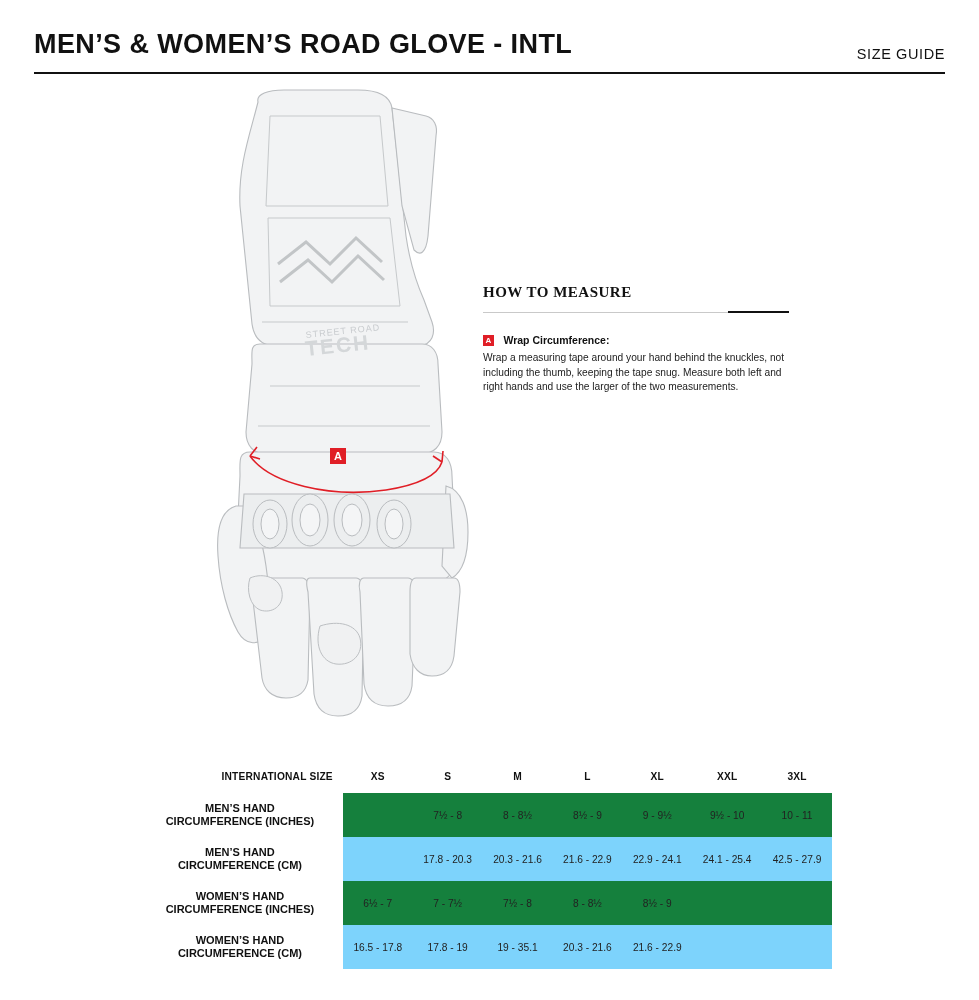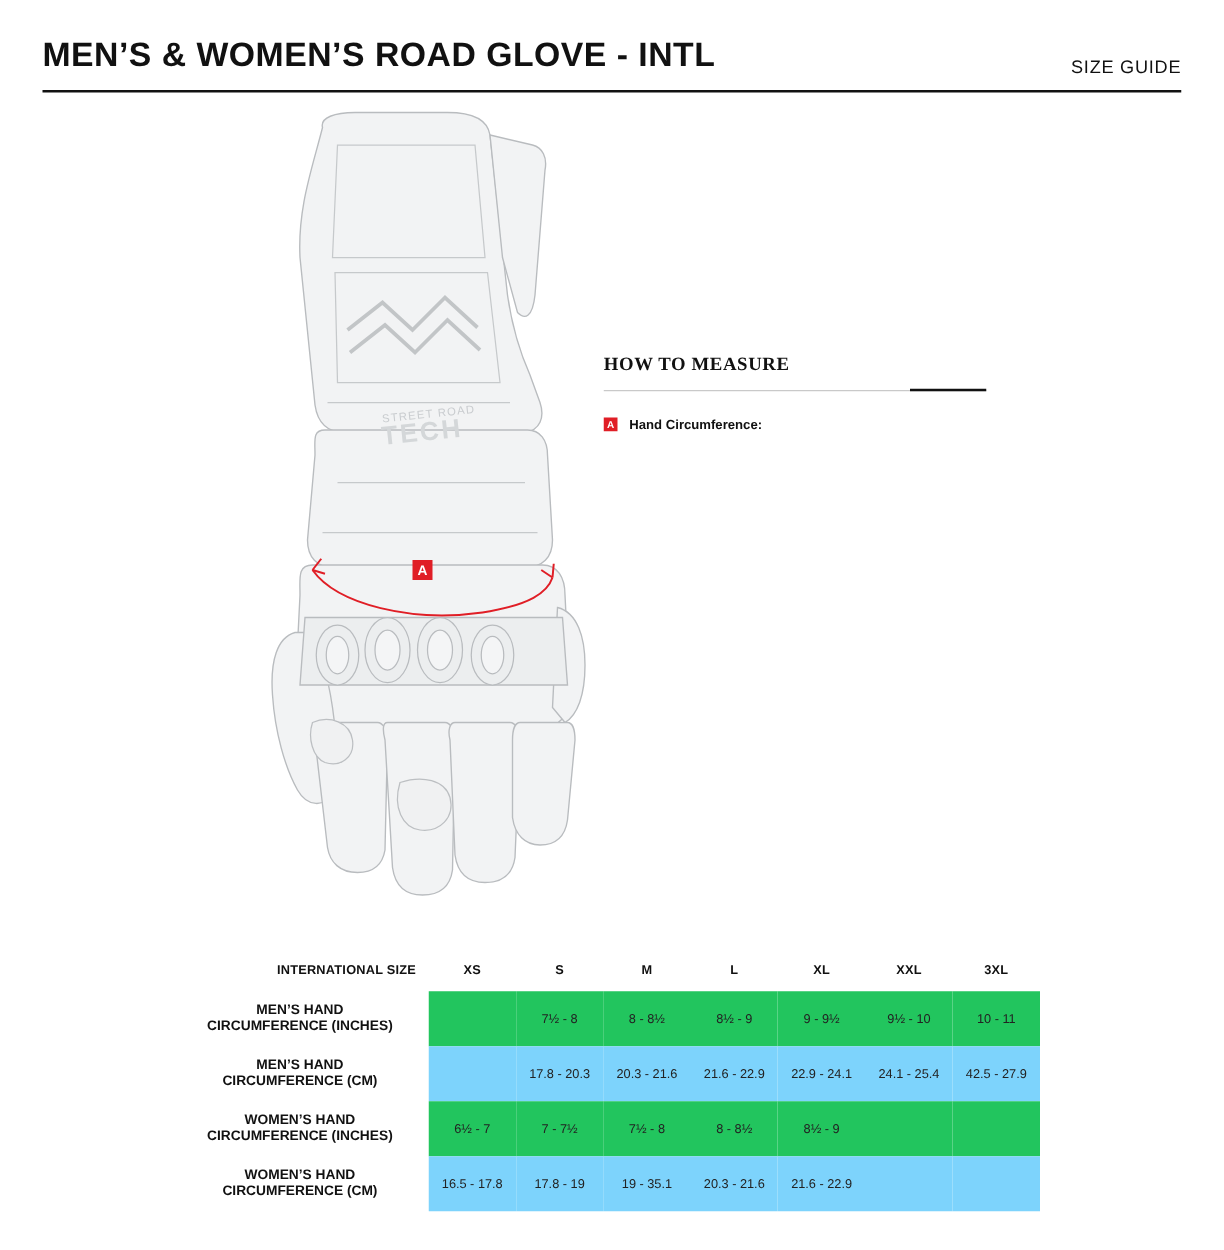--- a/index.html
+++ b/index.html
@@ -144,21 +144,21 @@
     padding-right: 10px;
   }
   td.rowlabel {
     text-align: center;
     padding-right: 10px;
     font-size: 11px;
     font-weight: bold;
     line-height: 13px;
     color: #111;
   }
-  tr.shaded td.datacell { background: #22c55e; }
+  tr.shaded td.datacell { background: #15803d; }
   tr.plain td.datacell { background: #7dd3fc; }
 </style>
 </head>
 <body>
 
 <div class="header">
   <div class="header-title">MEN’S &amp; WOMEN’S ROAD GLOVE - INTL</div>
   <div class="size-guide">SIZE GUIDE</div>
   <div class="header-rule"></div>
 </div>
@@ -252,21 +252,22 @@
     </g>
   </svg>
 </div>
 
 <div class="measure">
   <div class="measure-title">HOW TO MEASURE</div>
   <div class="measure-rule-thin"></div>
   <div class="measure-rule-thick"></div>
   <div class="measure-item">
     <span class="badge-a">A</span>
-    <span class="measure-label">Hand Circumference:</span>
+    <span class="measure-label">Wrap Circumference:</span>
+    <div class="measure-body">Wrap a measuring tape around your hand behind the knuckles, not including the thumb, keeping the tape snug. Measure both left and right hands and use the larger of the two measurements.</div>
   </div>
 </div>
 
 <div class="table">
   <table>
     <colgroup>
       <col class="labelcol">
       <col class="datacol">
         <col class="datacol">
         <col class="datacol">

